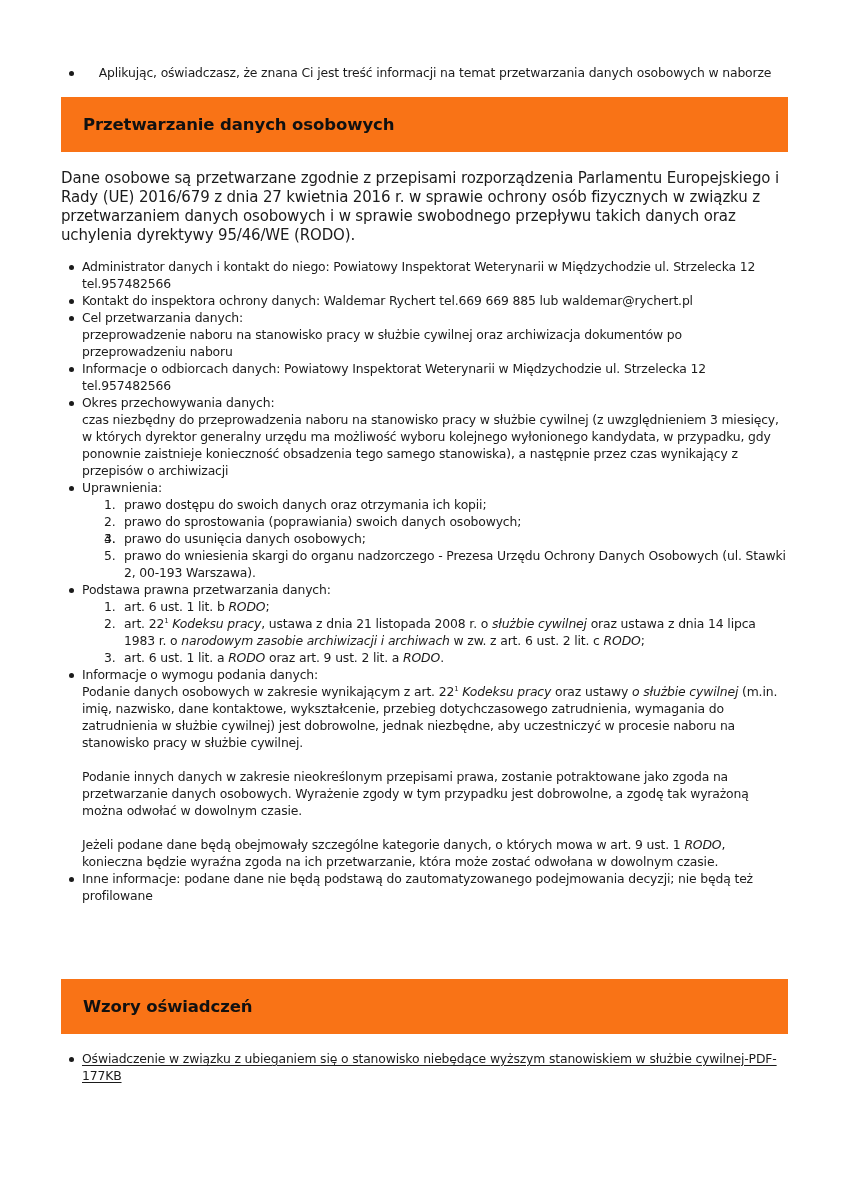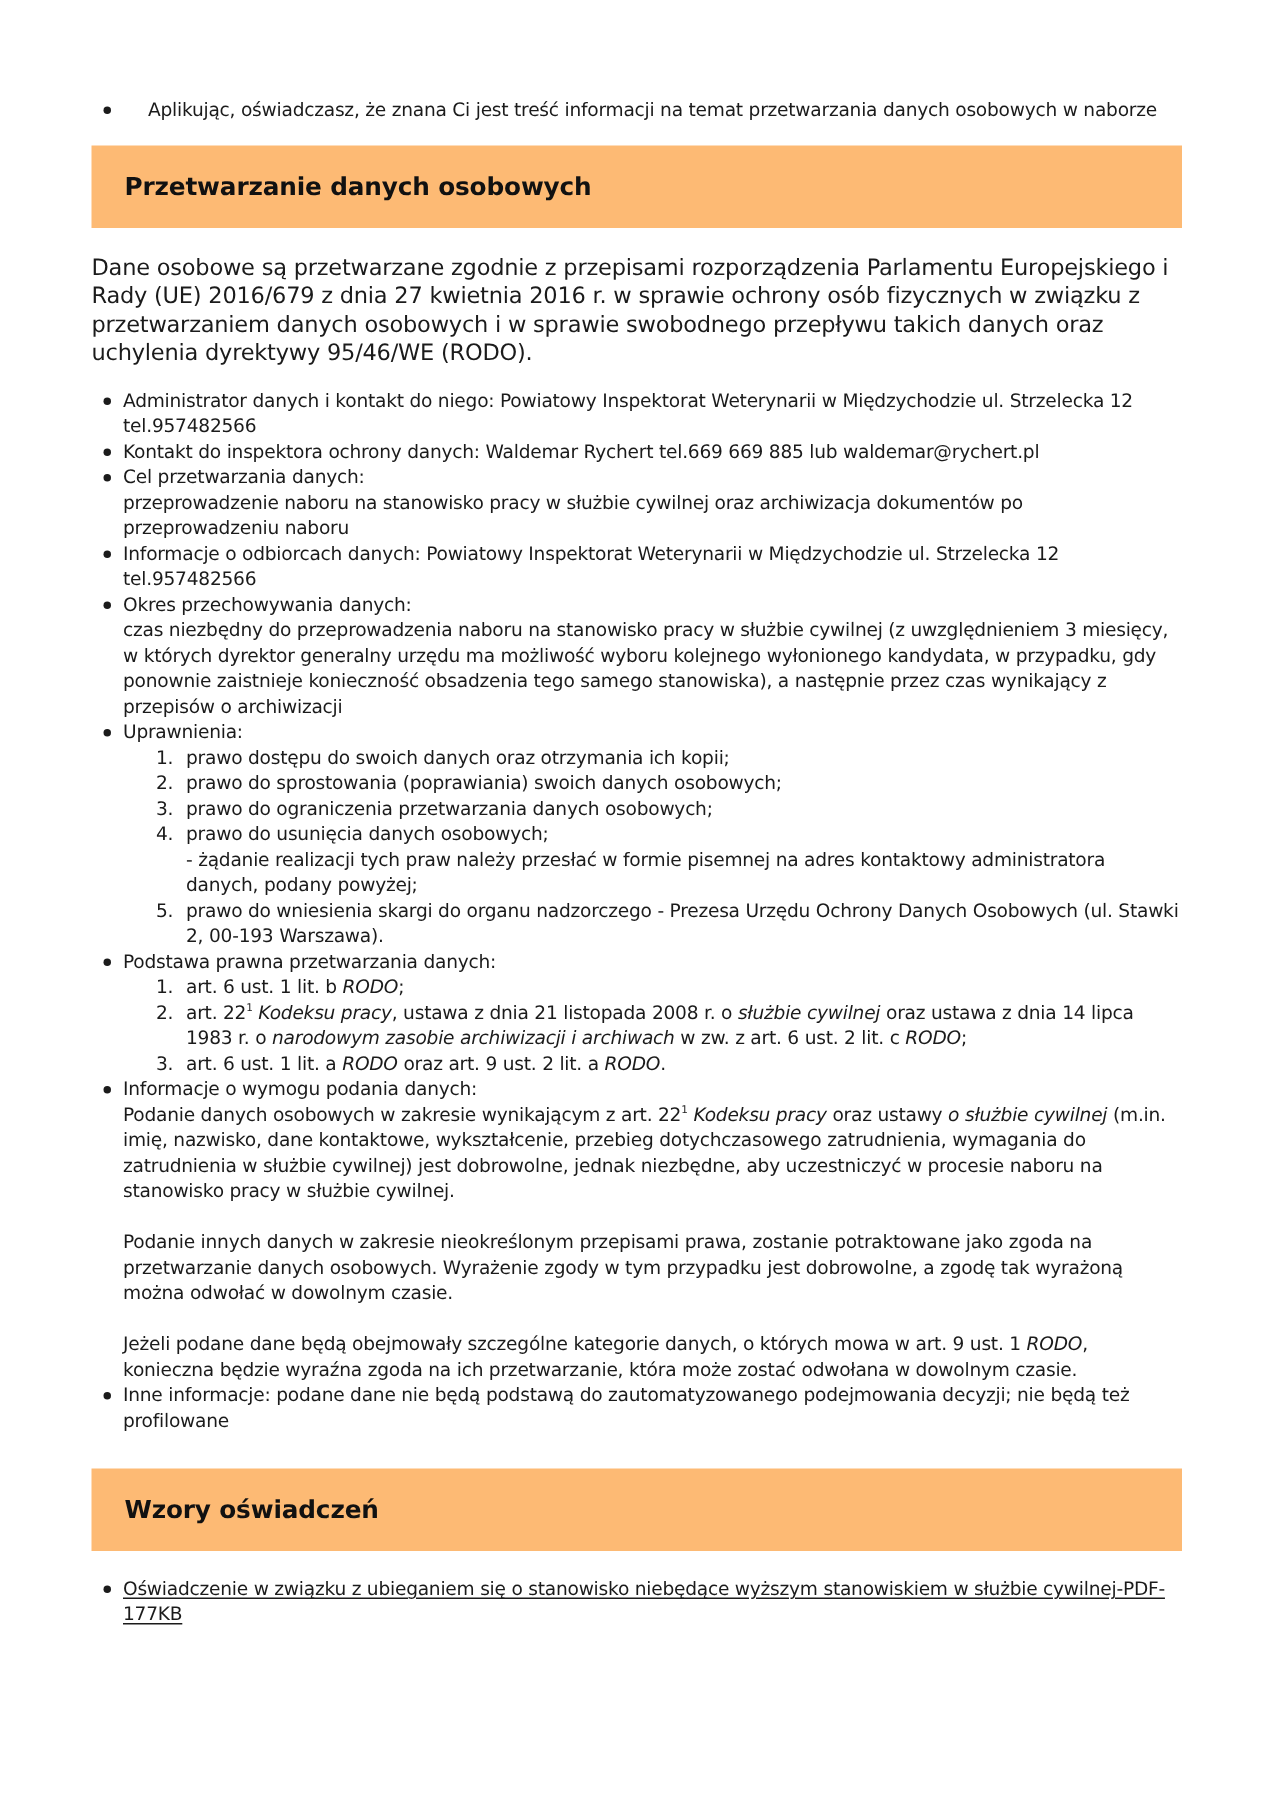--- a/index.html
+++ b/index.html
@@ -12,21 +12,21 @@
   .page { position: absolute; left: 61px; top: 0; width: 727px; }
   ul.bul { list-style: none; margin: 0; padding: 0; }
   ul.bul > li { position: relative; padding-left: 21px; }
   ul.bul > li::before {
     content: ""; position: absolute; left: 8px; top: 7px;
     width: 5px; height: 5px; border-radius: 50%; background: #1b1b1b;
   }
   .top-list { position: absolute; top: 64px; left: 0; width: 727px; text-align: center; }
   .section-header {
     position: absolute; left: 0; width: 727px; height: 55px;
-    background: #fdba74; box-sizing: border-box; padding-left: 22px;
+    background: #f97316; box-sizing: border-box; padding-left: 22px;
     display: flex; align-items: center;
   }
   .section-header h2 {
     margin: 0; font-size: 16.5px; font-weight: bold; color: #111;
     letter-spacing: -0.1px;
   }
   .intro { position: absolute; top: 169px; left: 0; width: 727px; font-size: 15px; line-height: 19px; margin: 0; }
   .main-list { position: absolute; top: 258px; left: 0; width: 727px; }
   ol.num { margin: 0; padding: 0; list-style: none; }
   ol.num > li { position: relative; padding-left: 42px; }
@@ -63,25 +63,24 @@
     <li>Informacje o odbiorcach danych: Powiatowy Inspektorat Weterynarii w Międzychodzie ul. Strzelecka 12 tel.957482566</li>
     <li>
       <span class="sub">Okres przechowywania danych:</span>
       <span class="sub">czas niezbędny do przeprowadzenia naboru na stanowisko pracy w służbie cywilnej (z uwzględnieniem 3 miesięcy, w których dyrektor generalny urzędu ma możliwość wyboru kolejnego wyłonionego kandydata, w przypadku, gdy ponownie zaistnieje konieczność obsadzenia tego samego stanowiska), a następnie przez czas wynikający z przepisów o archiwizacji</span>
     </li>
     <li>
       <span class="sub">Uprawnienia:</span>
       <ol class="num">
         <li><span class="n">1.</span><span>prawo dostępu do swoich danych oraz otrzymania ich kopii;</span></li>
         <li><span class="n">2.</span><span>prawo do sprostowania (poprawiania) swoich danych osobowych;</span></li>
-        <li><span class="n">3.</span><span>prawo do ograniczenia przetwarzania danych osobowych;</span></li>
+        <li><span class="n">3.</span></li>
         <li>
             <span class="n">4.</span>
             <span class="sub">prawo do usunięcia danych osobowych;</span>
-            <span class="sub">- żądanie realizacji tych praw należy przesłać w formie pisemnej na adres kontaktowy administratora danych, podany powyżej;</span>
           </li>
         <li><span class="n">5.</span><span>prawo do wniesienia skargi do organu nadzorczego - Prezesa Urzędu Ochrony Danych Osobowych (ul. Stawki 2, 00-193 Warszawa).</span></li>
       </ol>
     </li>
     <li>
       <span class="sub">Podstawa prawna przetwarzania danych:</span>
       <ol class="num">
         <li><span class="n">1.</span><span>art. 6 ust. 1 lit. b </span><i>RODO</i><span>;</span></li>
         <li><span class="n">2.</span><span>art. 22</span><sup>1</sup><i> Kodeksu pracy</i><span>, ustawa z dnia 21 listopada 2008 r. o </span><i>służbie cywilnej</i><span> oraz ustawa z dnia 14 lipca 1983 r. o </span><i>narodowym zasobie archiwizacji i archiwach</i><span> w zw. z art. 6 ust. 2 lit. c </span><i>RODO</i><span>;</span></li>
         <li><span class="n">3.</span><span>art. 6 ust. 1 lit. a </span><i>RODO</i><span> oraz art. 9 ust. 2 lit. a </span><i>RODO</i><span>.</span></li>

